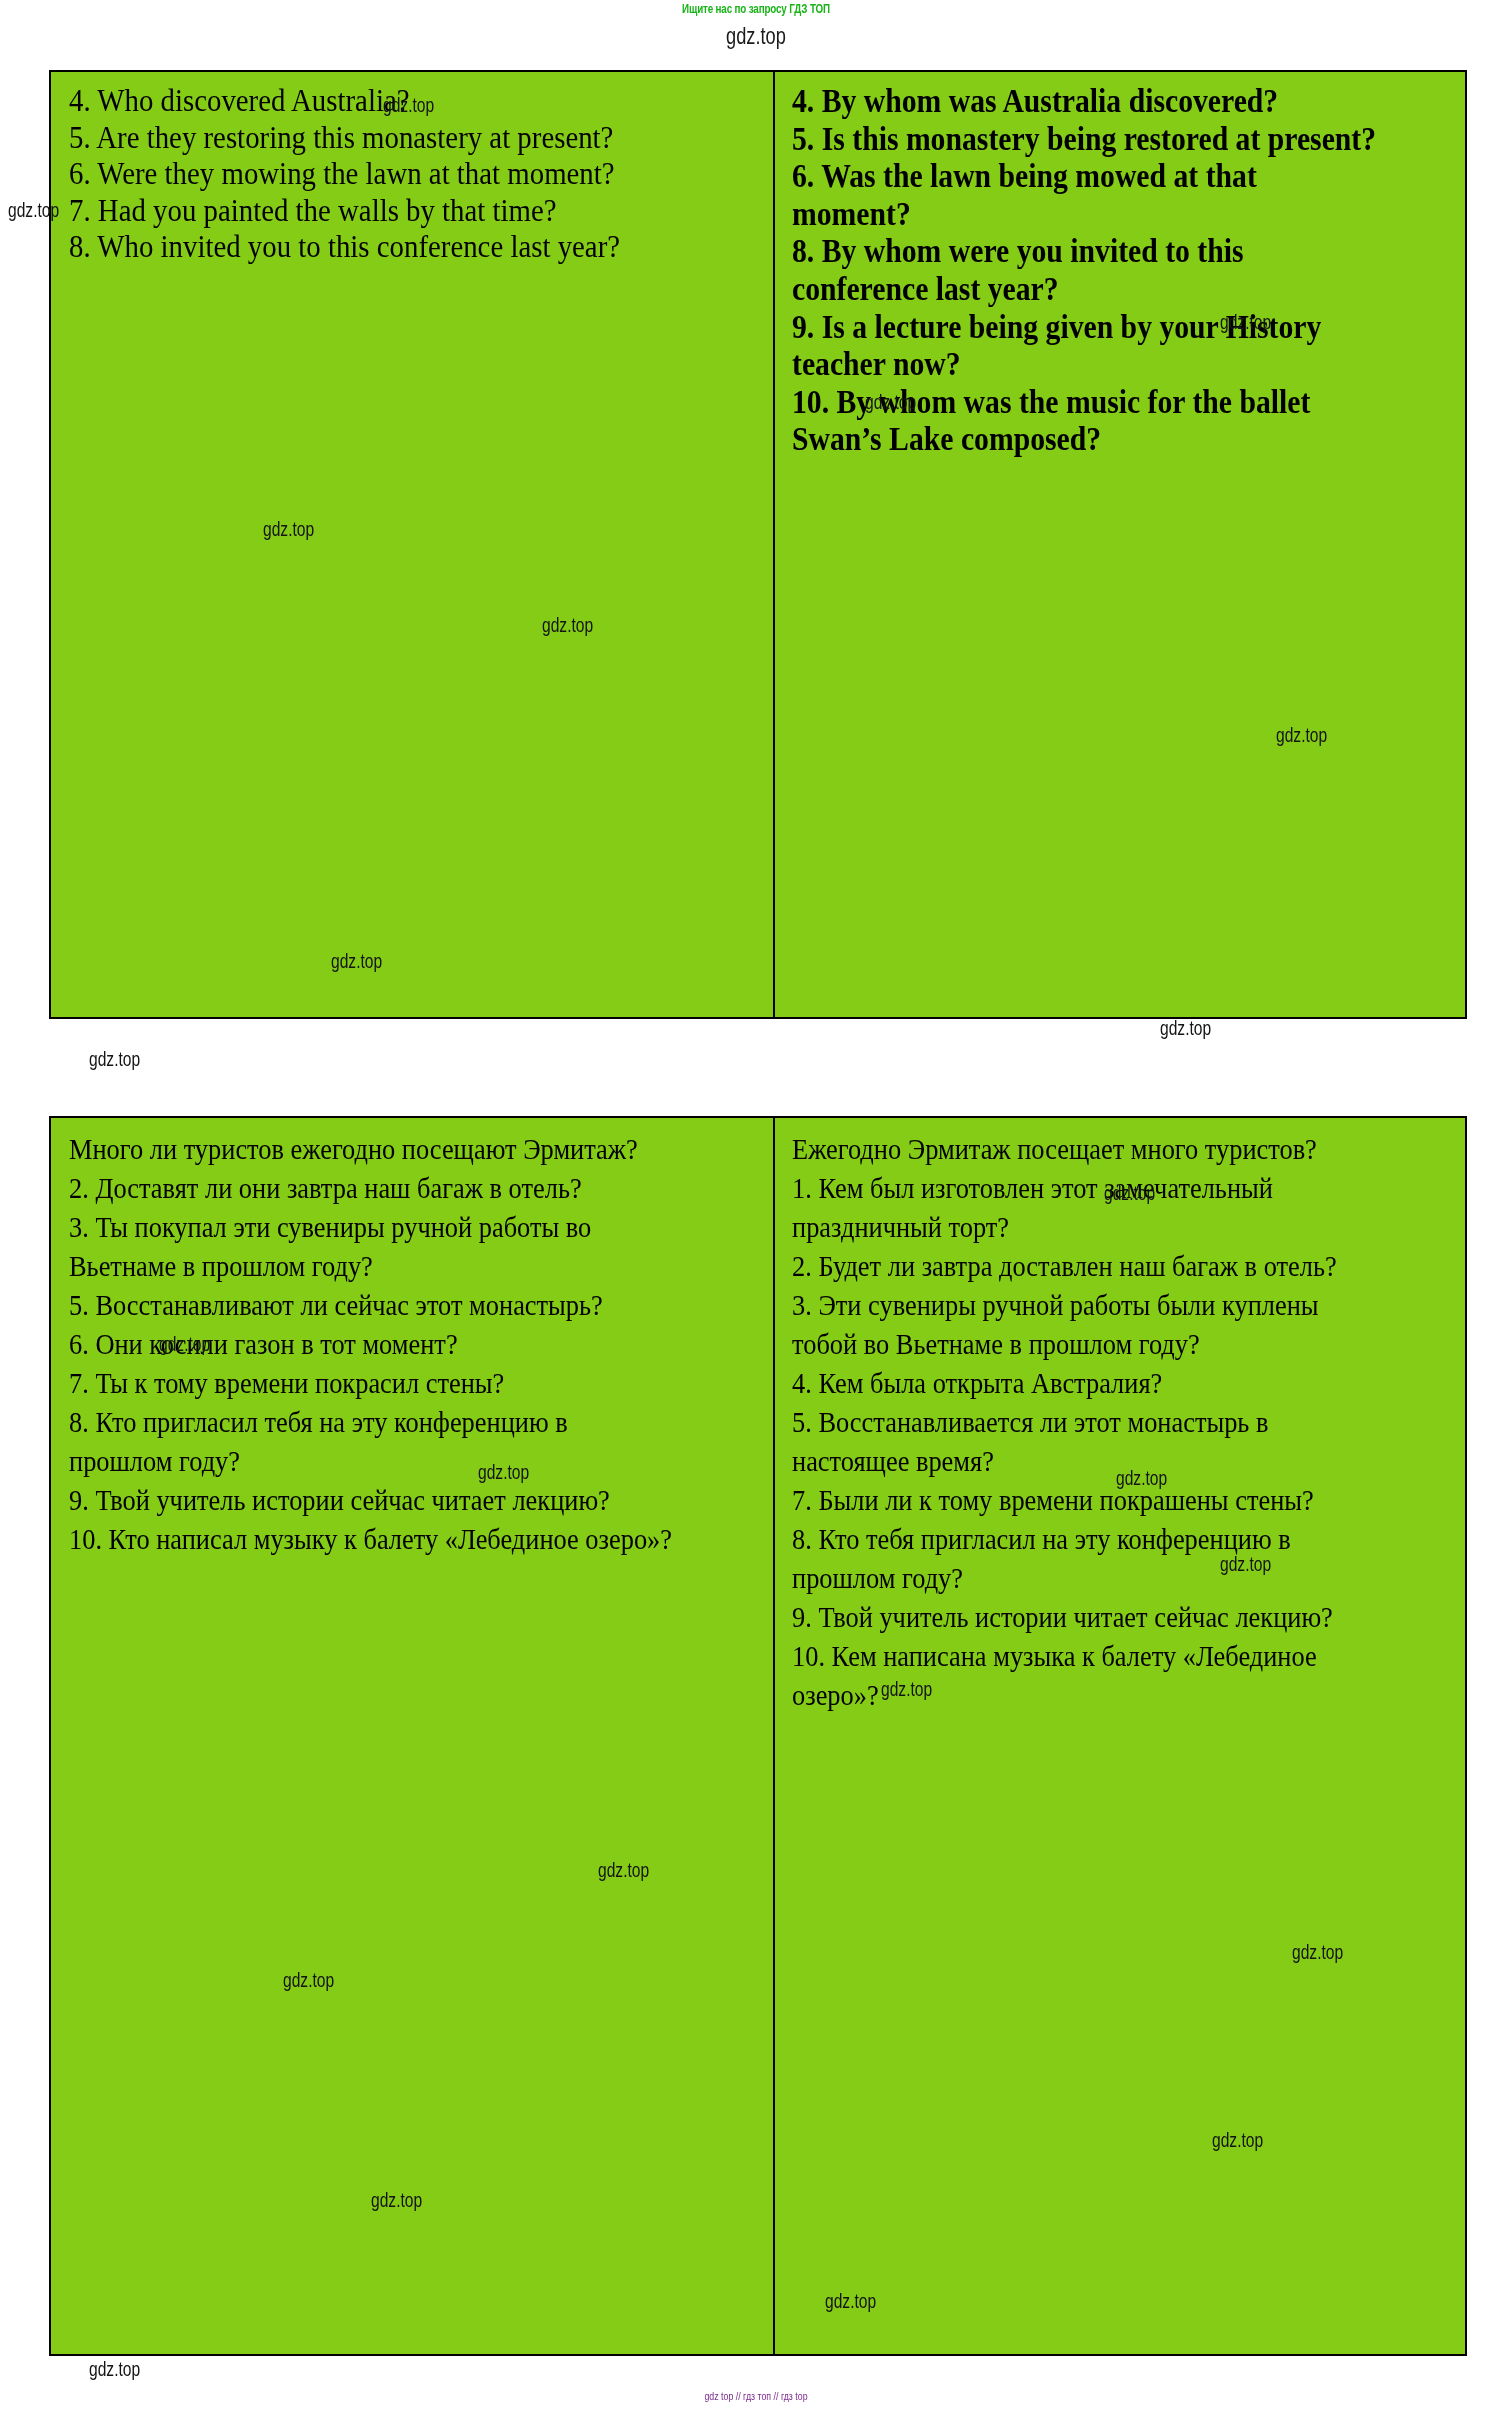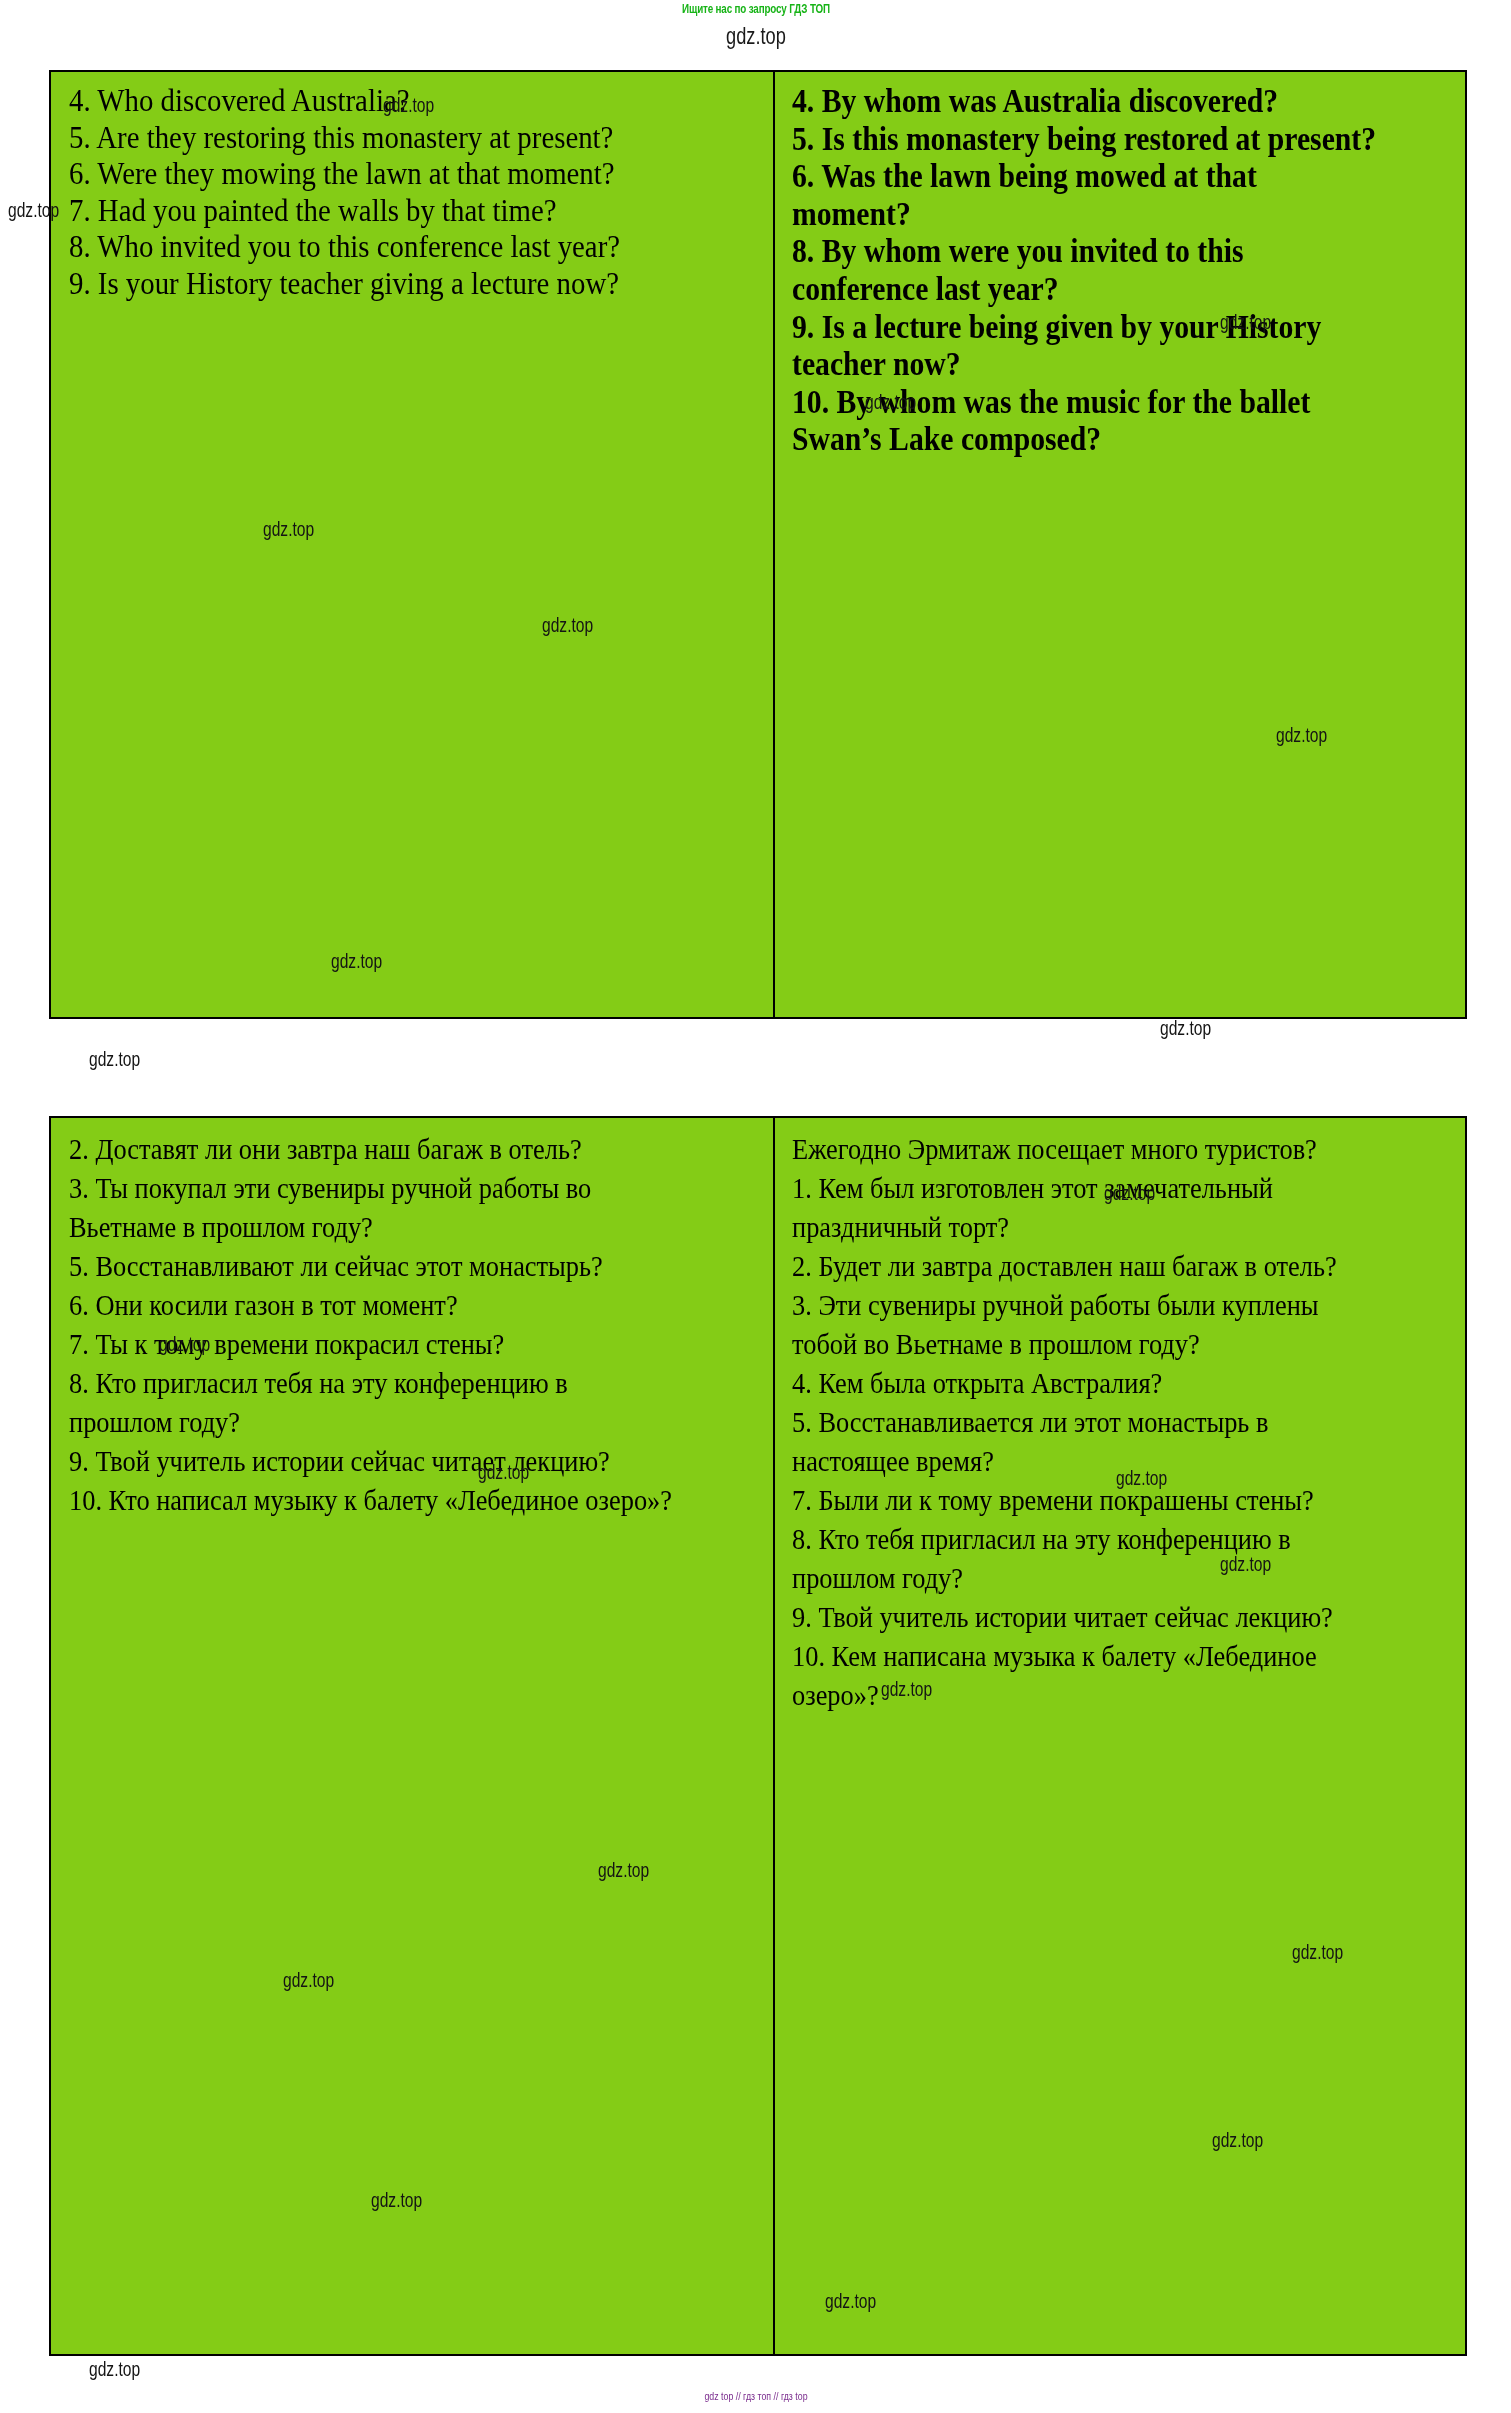--- a/index.html
+++ b/index.html
@@ -133,34 +133,34 @@
 
 <div class="page-wm-main">gdz.top</div>
 
 <div class="tbl" id="table-english">
   <div class="col col-left en-plain">
       <p class="qline"><span class="txt">4. Who discovered Australia?</span></p>
       <p class="qline"><span class="txt">5. Are they restoring this monastery at present?</span></p>
       <p class="qline"><span class="txt">6. Were they mowing the lawn at that moment?</span></p>
       <p class="qline"><span class="txt">7. Had you painted the walls by that time?</span></p>
       <p class="qline"><span class="txt">8. Who invited you to this conference last year?</span></p>
-      <p class="qline"><span class="txt">9. Is your History teacher giving a lecture now?</span></p>
     </div>
   <div class="col col-right en-bold">
       <p class="qline"><span class="txt">4. By whom was Australia discovered?</span></p>
       <p class="qline"><span class="txt">5. Is this monastery being restored at present?</span></p>
       <p class="qline"><span class="txt">6. Was the lawn being mowed at that moment?</span></p>
       <p class="qline"><span class="txt">8. By whom were you invited to this conference last year?</span></p>
       <p class="qline"><span class="txt">9. Is a lecture being given by your History teacher now?</span></p>
       <p class="qline"><span class="txt">10. By whom was the music for the ballet Swan’s Lake composed?</span></p>
     </div>
 </div>
 
 <div class="tbl" id="table-russian">
   <div class="col col-left ru">
+      <p class="qline"><span class="txt">Много ли туристов ежегодно посещают Эрмитаж?</span></p>
       <p class="qline"><span class="txt">2. Доставят ли они завтра наш багаж в отель?</span></p>
       <p class="qline"><span class="txt">3. Ты покупал эти сувениры ручной работы во Вьетнаме в прошлом году?</span></p>
       <p class="qline"><span class="txt">5. Восстанавливают ли сейчас этот монастырь?</span></p>
       <p class="qline"><span class="txt">6. Они косили газон в тот момент?</span></p>
       <p class="qline"><span class="txt">7. Ты к тому времени покрасил стены?</span></p>
       <p class="qline"><span class="txt">8. Кто пригласил тебя на эту конференцию в прошлом году?</span></p>
       <p class="qline"><span class="txt">9. Твой учитель истории сейчас читает лекцию?</span></p>
       <p class="qline"><span class="txt">10. Кто написал музыку к балету «Лебединое озеро»?</span></p>
     </div>
   <div class="col col-right ru">

